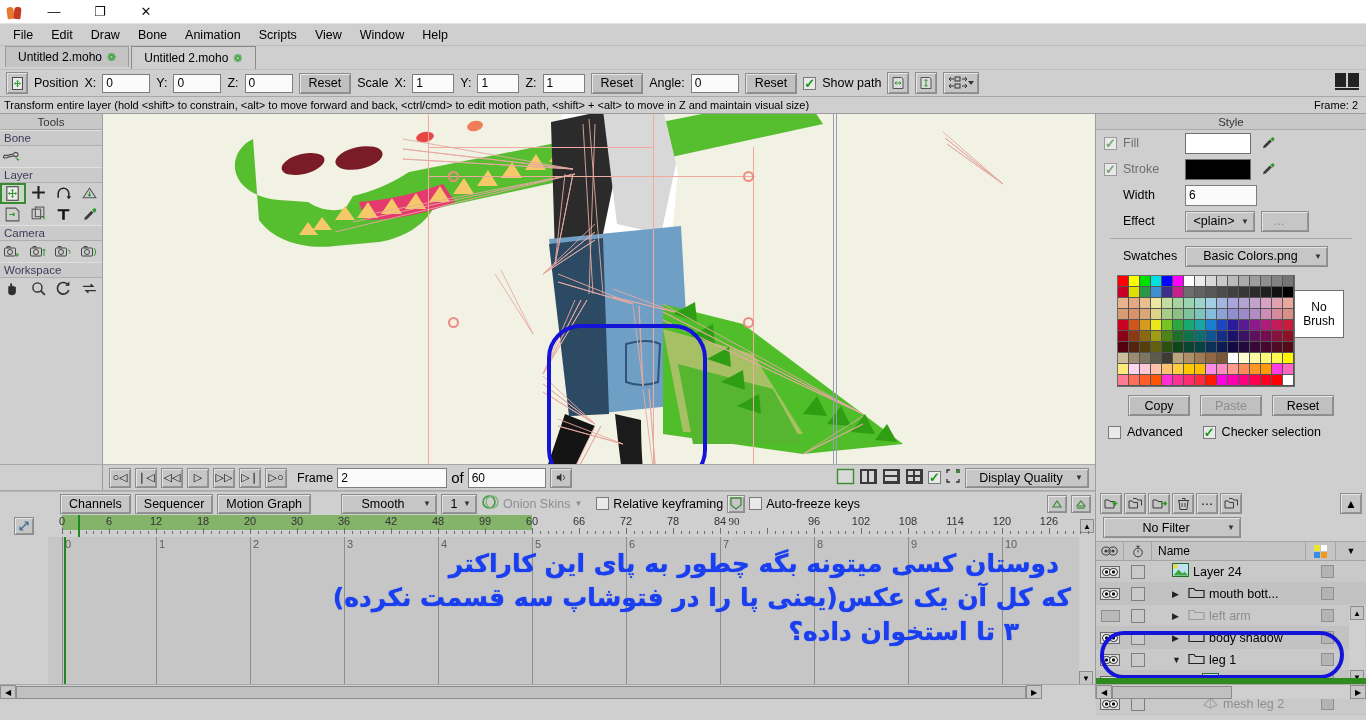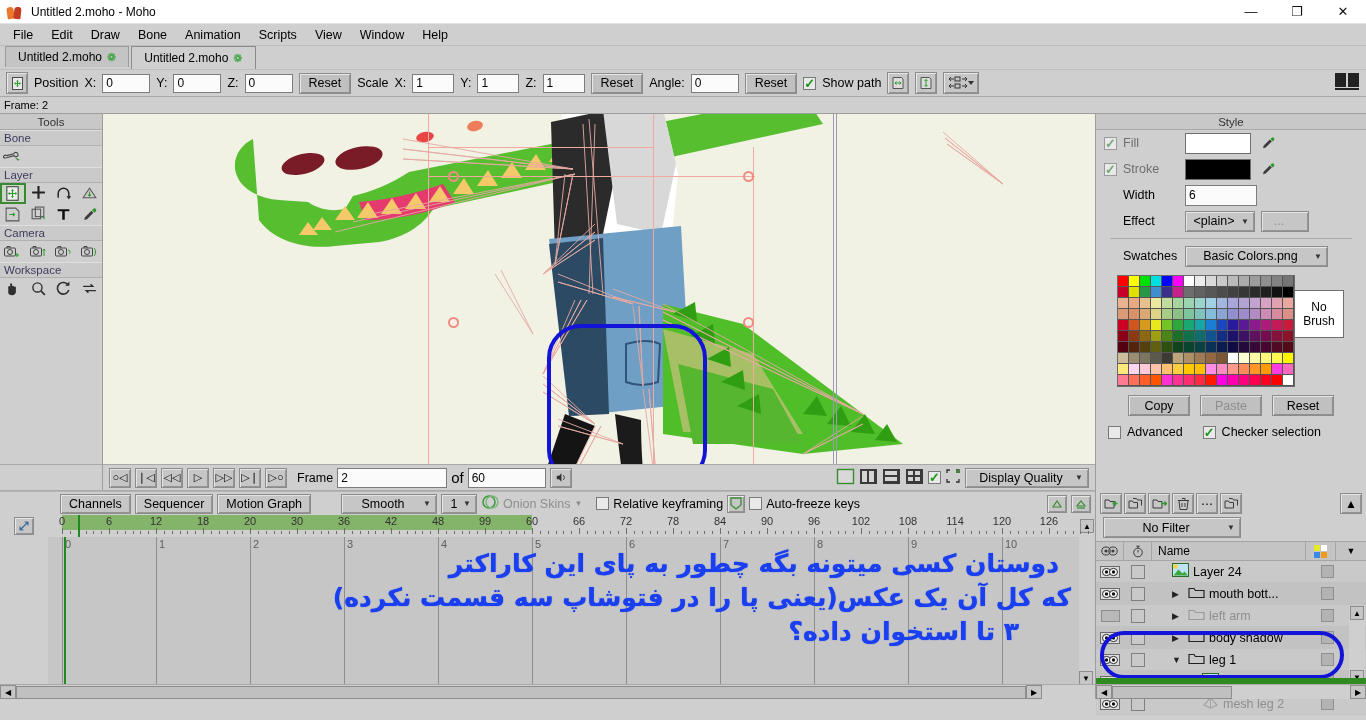--- a/index.html
+++ b/index.html
@@ -218,21 +218,20 @@
 </head>
 <body>
 
 <div id="app">
 
   <div class="titlebar">
     <div class="app-icon">
       <div class="b1"></div>
         <div class="b2"></div>
     </div>
-    <div class="title">Untitled 2.moho - Moho</div>
     <div class="wbtn">—</div>
     <div class="wbtn">❐</div>
     <div class="wbtn close">✕</div>
   </div>
 
   <div class="menubar">
     <div class="mi">File</div>
     <div class="mi">Edit</div>
     <div class="mi">Draw</div>
     <div class="mi">Bone</div>
@@ -309,20 +308,21 @@
     <span>
       <svg width="26" height="20" viewBox="0 0 26 20">
           <rect x="1" y="1" width="11" height="14" fill="#222"></rect>
           <rect x="14" y="1" width="11" height="14" fill="#222"></rect>
           <rect x="1" y="16" width="24" height="2" fill="#222"></rect>
         </svg>
     </span>
   </div>
 
   <div class="hintbar">
+    <span class="hint">Transform entire layer (hold &lt;shift&gt; to constrain, &lt;alt&gt; to move forward and back, &lt;ctrl/cmd&gt; to edit motion path, &lt;shift&gt; + &lt;alt&gt; to move in Z and maintain visual size)</span>
     <span class="frameno">Frame: 2</span>
   </div>
 
   <div class="midrow">
 
     <div class="toolcol">
       <div class="toolhdr">Tools</div>
 
       <div class="toolgrp">Bone</div>
       <div class="toolrow">
@@ -1021,21 +1021,21 @@
               <div class="tickmark" style="left: 648.5px; height: 3px;"></div>
               <div class="tickmark" style="left: 656.333px; height: 3px;"></div>
               <div class="tickmark" style="left: 664.167px; height: 3px;"></div>
               <div class="ticklbl" style="left: 672px;">84</div>
               <div class="tickmark" style="left: 672px; height: 6px;"></div>
               <div class="tickmark" style="left: 679.833px; height: 3px;"></div>
               <div class="tickmark" style="left: 687.667px; height: 3px;"></div>
               <div class="tickmark" style="left: 695.5px; height: 3px;"></div>
               <div class="tickmark" style="left: 703.333px; height: 3px;"></div>
               <div class="tickmark" style="left: 711.167px; height: 3px;"></div>
-              <div class="ticklbl" style="left: 719px;">90</div>
+              <div class="ticklbl" style="left: 686px; font-family: Liberation Serif, serif;">90</div>
               <div class="tickmark" style="left: 719px; height: 6px;"></div>
               <div class="tickmark" style="left: 726.833px; height: 3px;"></div>
               <div class="tickmark" style="left: 734.667px; height: 3px;"></div>
               <div class="tickmark" style="left: 742.5px; height: 3px;"></div>
               <div class="tickmark" style="left: 750.333px; height: 3px;"></div>
               <div class="tickmark" style="left: 758.167px; height: 3px;"></div>
               <div class="ticklbl" style="left: 766px;">96</div>
               <div class="tickmark" style="left: 766px; height: 6px;"></div>
               <div class="tickmark" style="left: 773.833px; height: 3px;"></div>
               <div class="tickmark" style="left: 781.667px; height: 3px;"></div>

